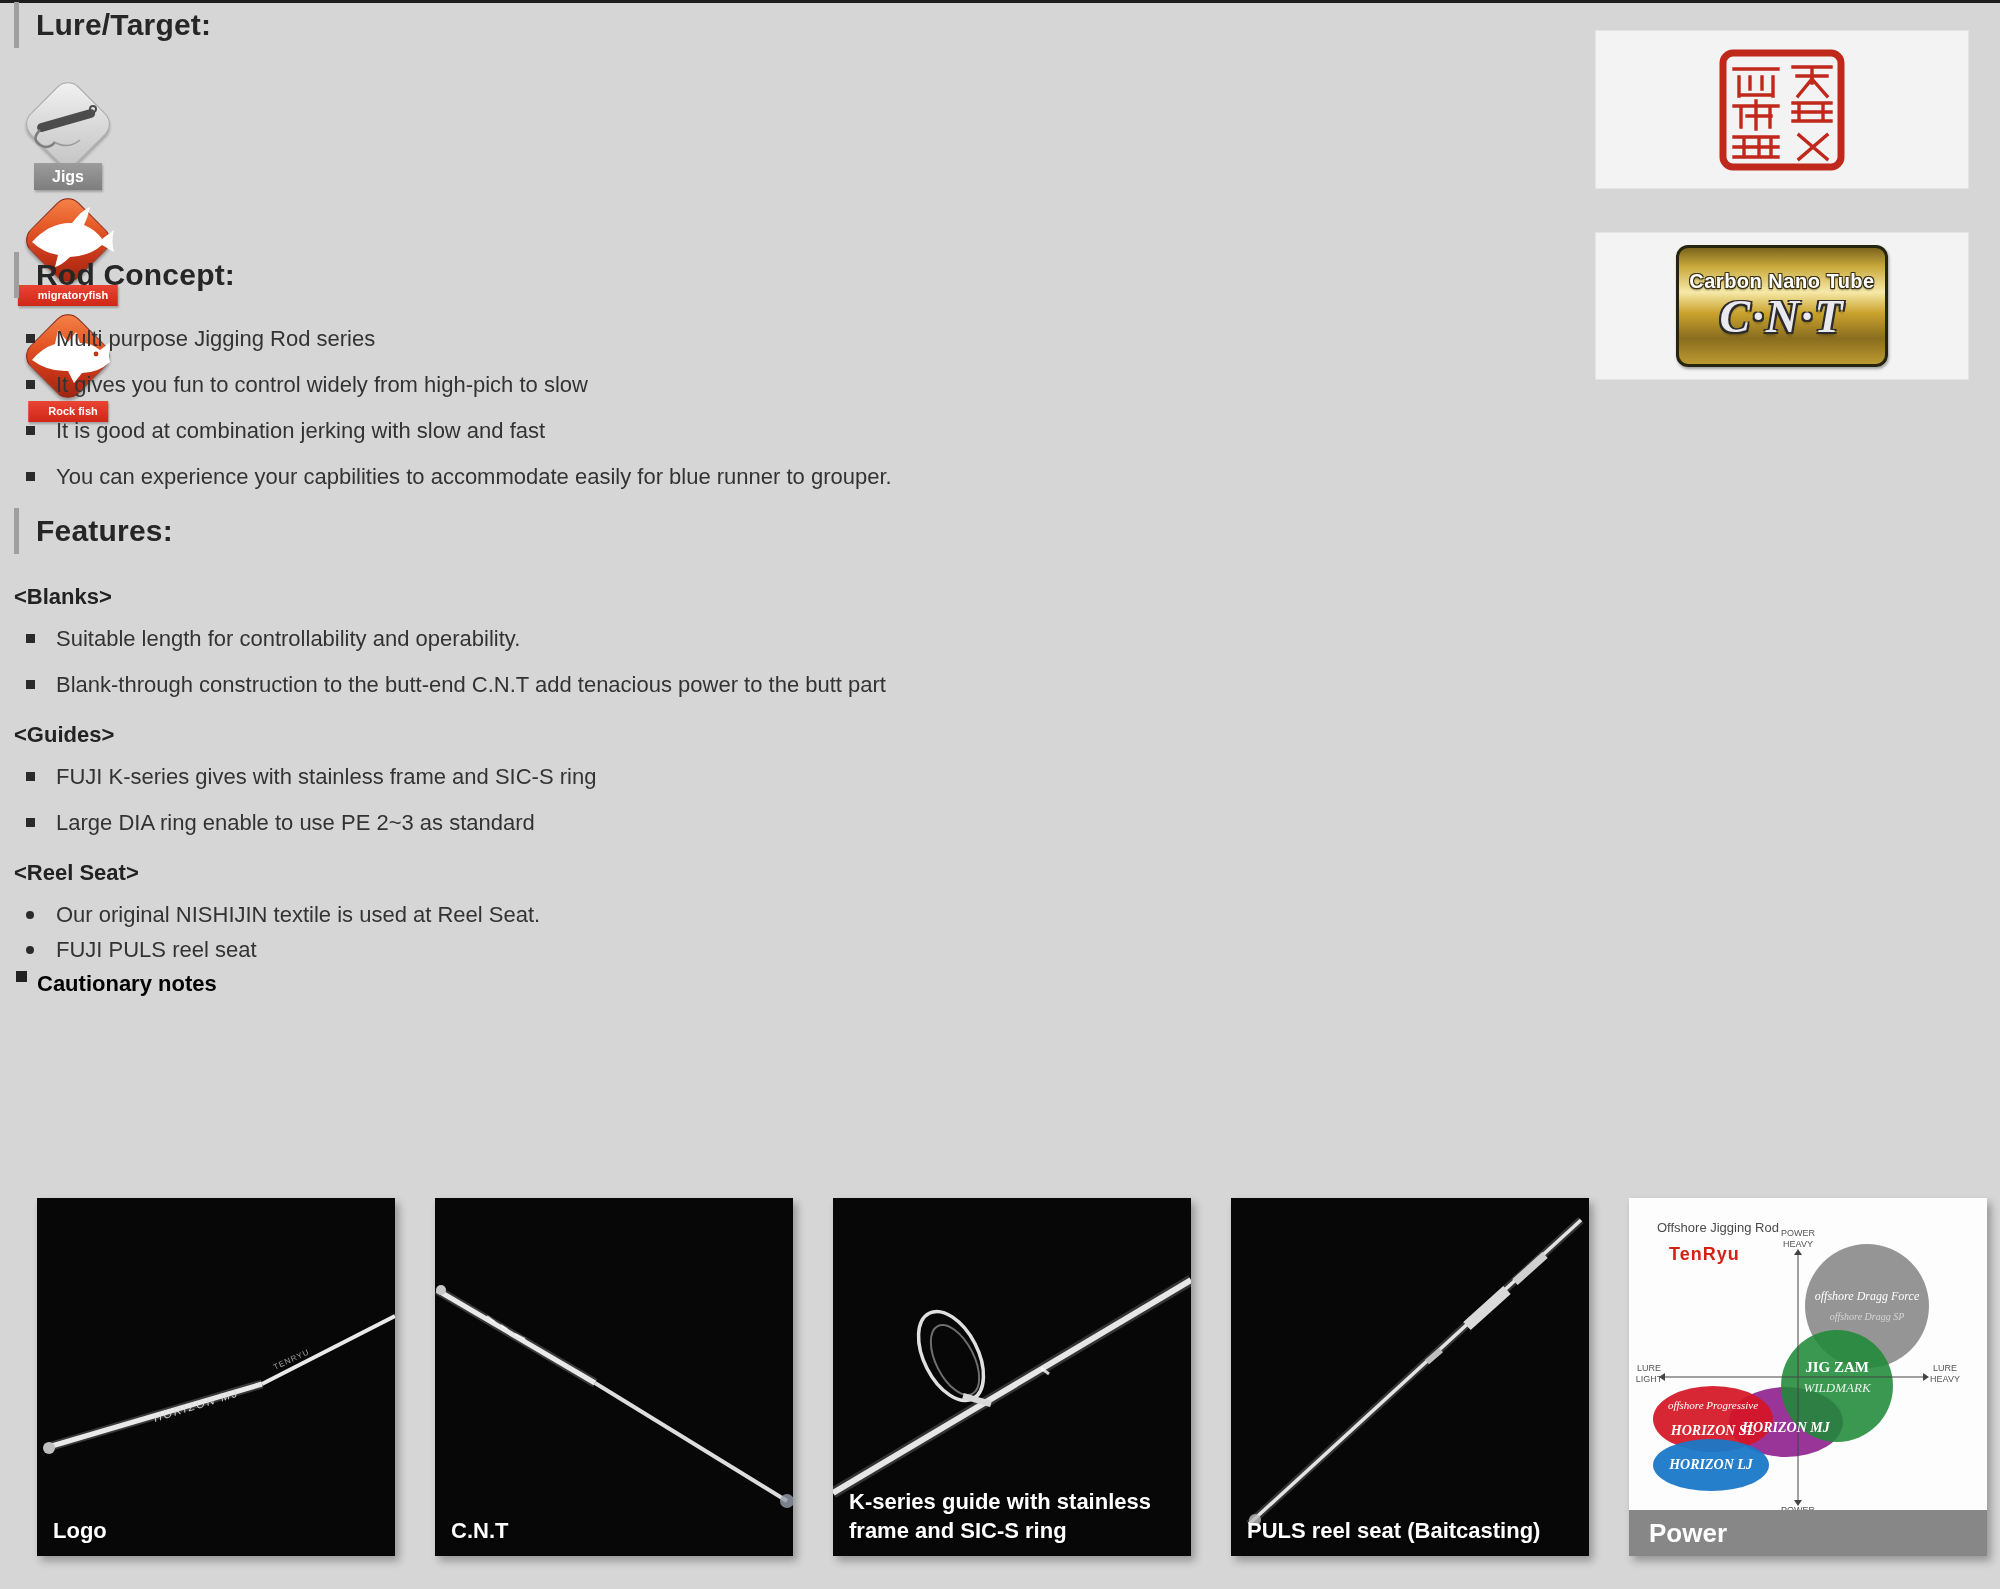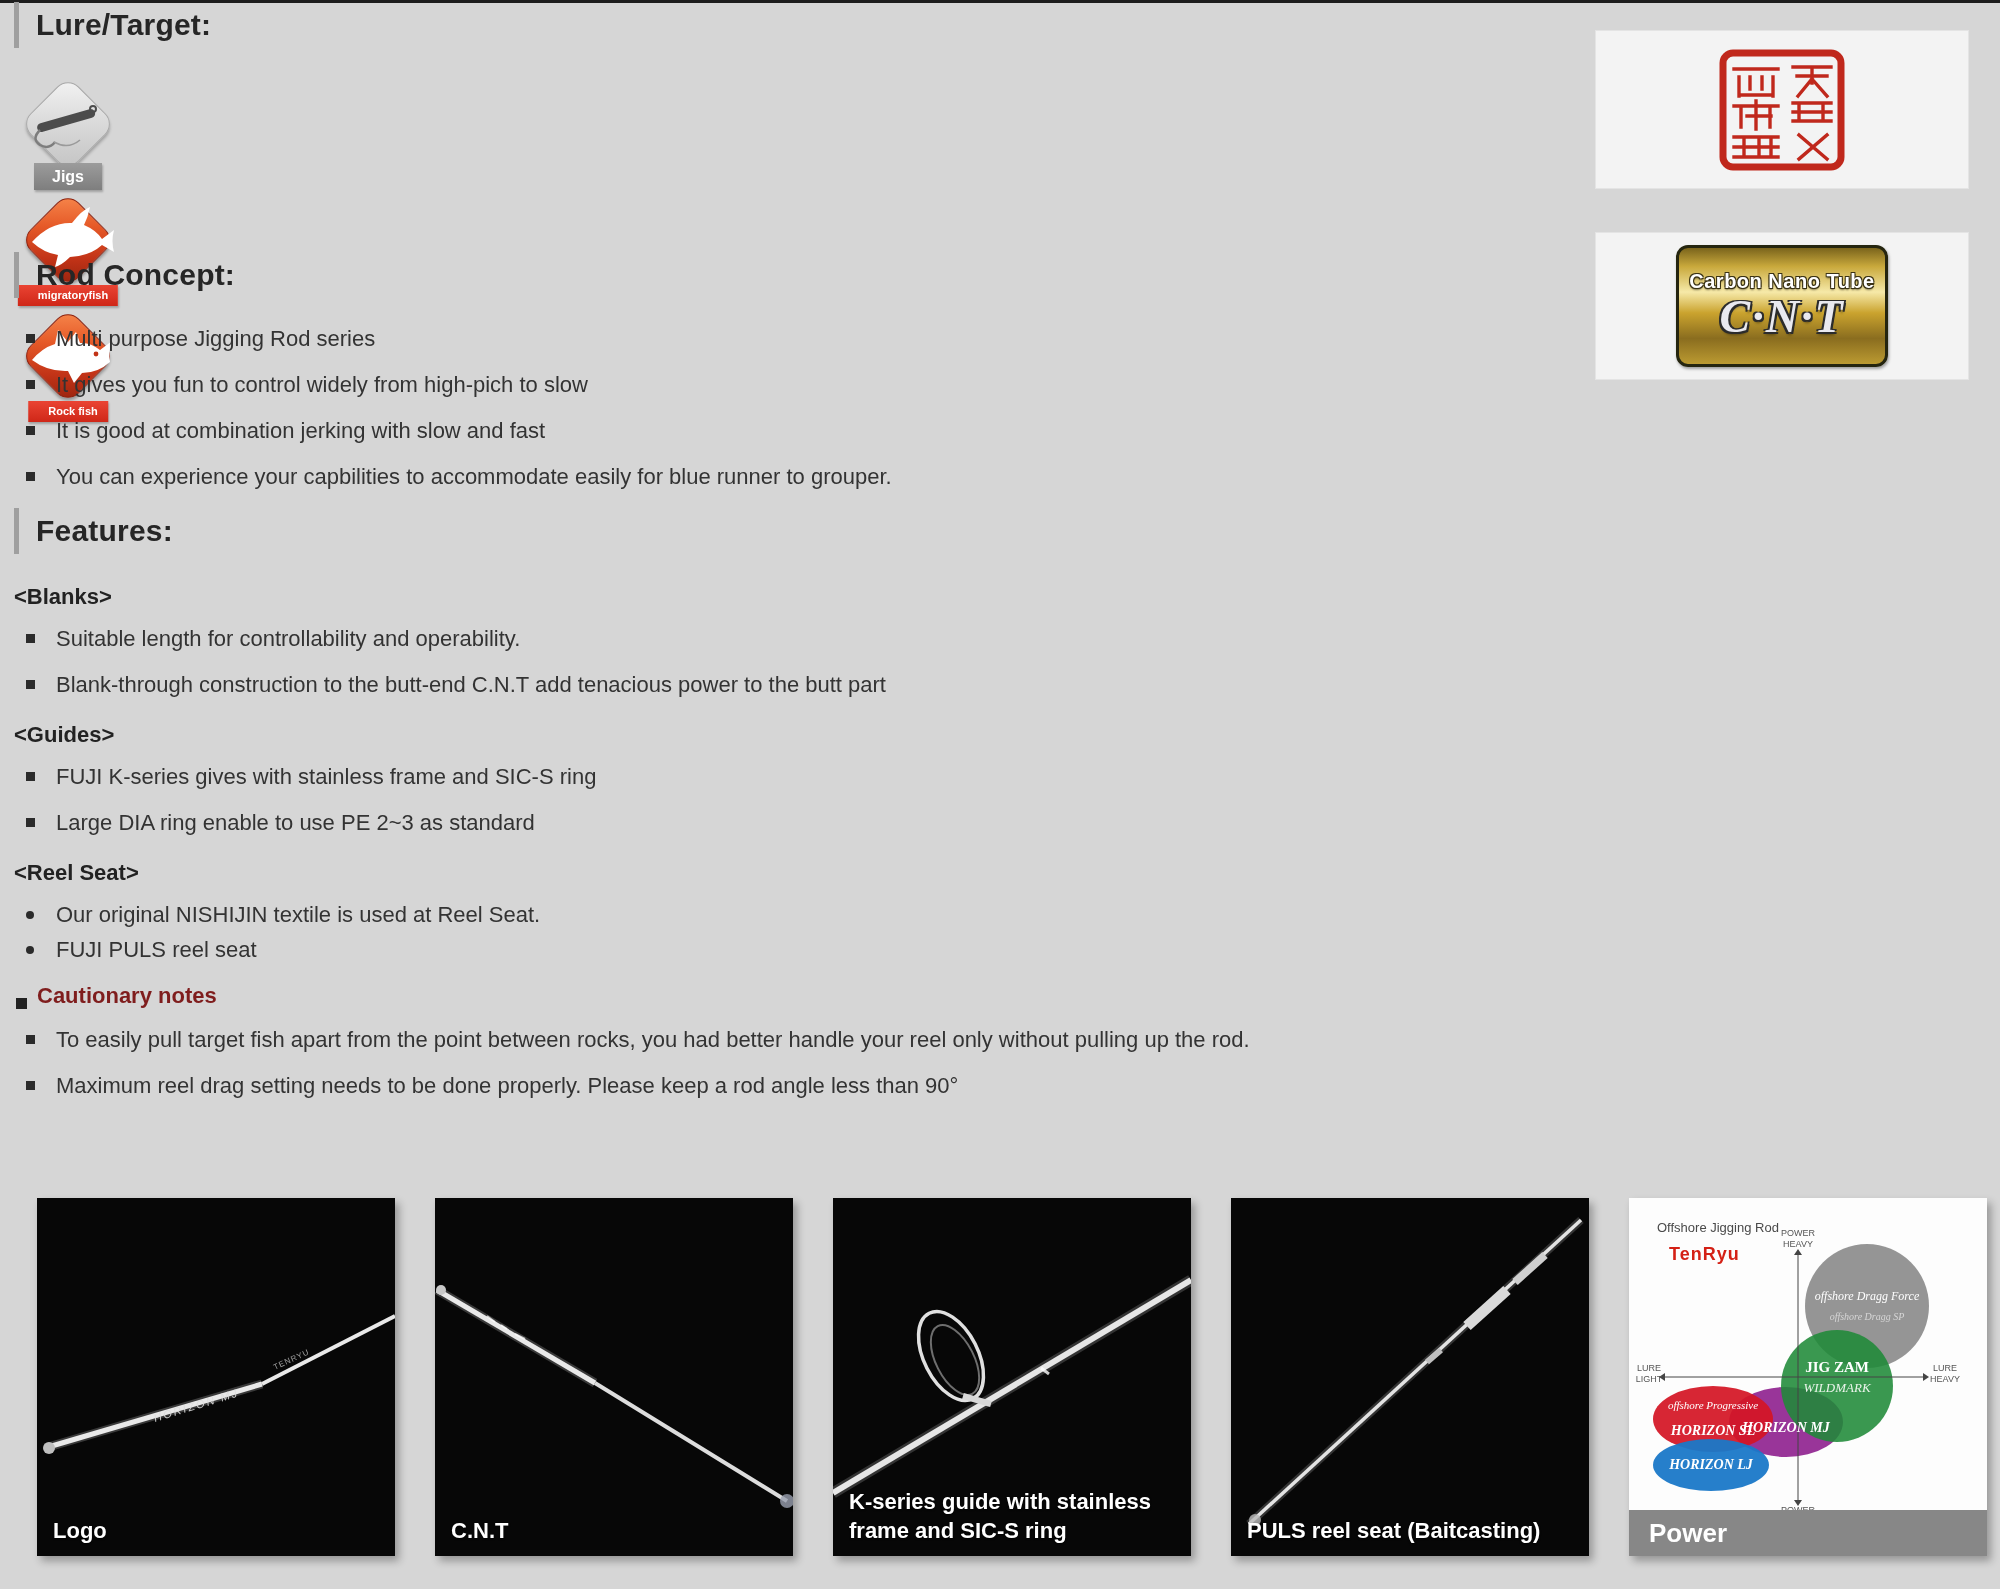--- a/index.html
+++ b/index.html
@@ -41,21 +41,21 @@
   .concept h2{margin:0 0 26px 0;}
   ul.blist{list-style:none;margin:0;padding:0 0 0 8px;}
   ul.blist li{position:relative;padding-left:34px;margin-bottom:16px;font-size:22px;line-height:30px;color:#333;}
   ul.blist li::before{content:"";position:absolute;left:4px;top:10px;width:9px;height:9px;background:#2b2b2b;}
   ul.blist.round li{margin-bottom:5px;}
   ul.blist.round li::before{border-radius:50%;width:8px;height:8px;top:11px;}
 
   .features{position:absolute;left:14px;top:508px;width:1560px;}
   .features h2{margin:0 0 30px 0;}
   .subhead{font-size:22px;font-weight:700;color:#222;margin:22px 0 14px 0;}
-  .caut-head{display:flex;align-items:flex-end;font-size:22px;font-weight:700;color:#7f1d1d;margin:18px 0 16px 0;}
+  .caut-head{display:flex;align-items:flex-start;font-size:22px;font-weight:700;color:#000000;margin:6px 0 16px 0;}
   .caut-sq{width:11px;height:11px;background:#222;margin:0 10px 0 2px;}
 
   
   .gallery{position:absolute;left:37px;top:1198px;display:flex;gap:40px;}
   .panel{position:relative;width:358px;height:358px;background:#070707;box-shadow:4px 5px 8px rgba(0,0,0,.3);margin:0;}
   .panel svg{display:block;}
   .pcap{position:absolute;left:16px;bottom:10px;width:330px;color:#fff;font-size:22px;font-weight:700;line-height:1.35;text-shadow:0 1px 2px rgba(0,0,0,.8);}
   .panel.chart{background:#fdfdfd;}
   .chart-white{width:358px;height:312px;background:#fdfdfd;}
   .chart-bar{position:absolute;left:0;bottom:0;width:358px;height:46px;background:#878787;display:flex;align-items:center;}
@@ -157,24 +157,20 @@
         <div class="subhead">&lt;Reel Seat&gt;</div>
         <ul class="blist round">
           <li>Our original NISHIJIN textile is used at Reel Seat.</li>
           <li>FUJI PULS reel seat</li>
         </ul>
       </div>
     <div class="caut-head">
       <span class="caut-sq"></span>
       <span>Cautionary notes</span>
     </div>
-    <ul class="blist" id="caut-list">
-        <li>To easily pull target fish apart from the point between rocks, you had better handle your reel only without pulling up the rod.</li>
-        <li>Maximum reel drag setting needs to be done properly. Please keep a rod angle less than 90°</li>
-      </ul>
   </section>
 
   <section class="gallery">
 
     <figure class="panel">
       <svg width="358" height="358" viewBox="0 0 358 358">
         <rect width="358" height="358" fill="#070707"></rect>
         <line x1="8" y1="250" x2="225" y2="186" stroke="#cfcfcf" stroke-width="9" opacity=".25"></line>
         <line x1="8" y1="250" x2="225" y2="186" stroke="#e9e9e9" stroke-width="5"></line>
         <line x1="225" y1="186" x2="358" y2="118" stroke="#e9e9e9" stroke-width="4"></line>

